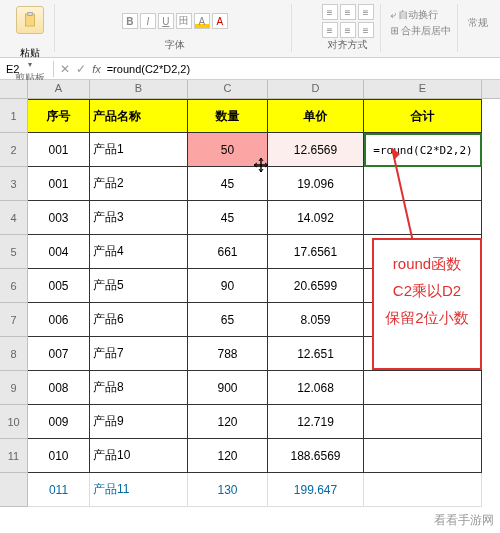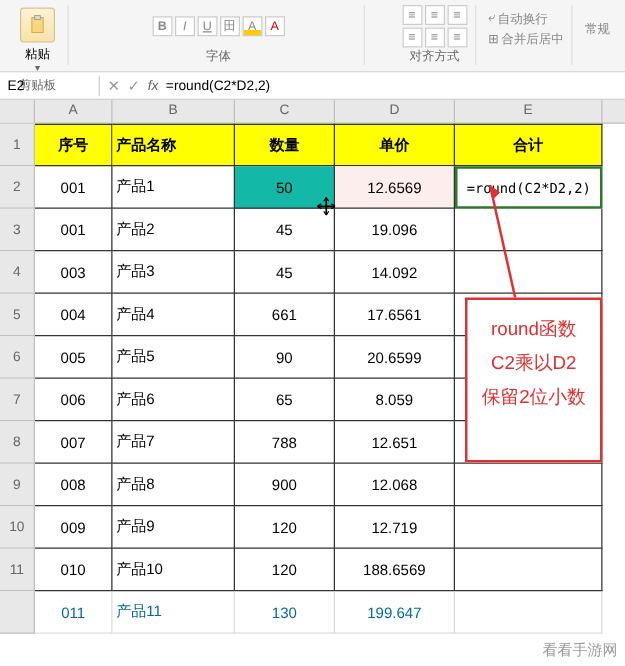--- a/index.html
+++ b/index.html
@@ -3,51 +3,51 @@
 <meta charset="utf-8">
 <style>
 * { box-sizing: border-box; margin: 0; padding: 0; }
 body { font-family: "Microsoft YaHei", Arial, sans-serif; font-size: 12px; background: #fff; width: 500px; height: 533px; overflow: hidden; position: relative; }
 
 .ribbon-area { background: #f5f5f5; border-bottom: 1px solid #d0d0d0; padding: 4px 6px 2px; height: 58px; }
 .ribbon-row { display: flex; align-items: center; gap: 4px; }
 .paste-area { display: flex; flex-direction: column; align-items: center; padding: 2px 4px; }
 .paste-icon { width: 28px; height: 28px; background: linear-gradient(#fff3d6, #f9e2a8); border: 1px solid #d5c38a; border-radius: 3px; display: flex; align-items: center; justify-content: center; }
 .paste-icon svg { width: 18px; height: 18px; }
-.paste-label { font-size: 10px; margin-top: 2px; }
+.paste-label { font-size: 10px; margin-top: 12px; }
 .dropdown-arrow { font-size: 8px; color: #666; }
 .ribbon-group { display: flex; flex-direction: column; align-items: center; padding: 0 6px; border-right: 1px solid #e0e0e0; height: 48px; justify-content: space-between; }
 .ribbon-group-controls { display: flex; flex-direction: column; gap: 2px; flex: 1; justify-content: center; }
 .ribbon-group-label { font-size: 10px; color: #666; }
 .fmt-btns { display: flex; gap: 2px; }
 .fmt-btn { width: 16px; height: 16px; border: 1px solid #ccc; background: #fff; font-size: 10px; display: flex; align-items: center; justify-content: center; cursor: pointer; color: #888; }
 .align-group { margin-left: 20px; }
 .align-row { display: flex; gap: 2px; align-items: center; font-size: 10px; color: #888; }
 
 .formula-bar { display: flex; align-items: center; border-bottom: 1px solid #d0d0d0; height: 22px; background: #fff; }
-.name-box { width: 80px; border-right: 1px solid #d0d0d0; padding: 2px 6px; font-size: 11px; }
+.name-box { width: 54px; border-right: 1px solid #d0d0d0; padding: 2px 6px; font-size: 11px; }
 .fx-area { display: flex; align-items: center; gap: 6px; padding: 0 6px; flex: 1; }
 .fx-icon { font-style: italic; font-size: 11px; color: #666; }
 .formula-input { flex: 1; font-size: 11px; font-family: inherit; }
 
 .sheet-area { position: relative; }
 .col-headers { display: flex; background: #e8e8e8; border-bottom: 1px solid #c0c0c0; }
 .corner { width: 28px; height: 18px; border-right: 1px solid #c0c0c0; background: #e8e8e8; }
 .col-h { height: 18px; border-right: 1px solid #c0c0c0; text-align: center; font-size: 11px; color: #666; padding-top: 2px; }
 .col-A { width: 62px; } .col-B { width: 98px; } .col-C { width: 80px; } .col-D { width: 96px; } .col-E { width: 118px; }
 
 .grid-row { display: flex; }
 .row-h { width: 28px; border-right: 1px solid #c0c0c0; border-bottom: 1px solid #c0c0c0; background: #e8e8e8; text-align: center; font-size: 11px; color: #666; display: flex; align-items: center; justify-content: center; }
 .cell { border-right: 1px solid #333; border-bottom: 1px solid #333; display: flex; align-items: center; padding: 0 3px; font-size: 12px; height: 34px; }
 .header-row .cell { background: #ffff00; font-weight: bold; justify-content: center; border-top: 1px solid #333; }
 .header-row .cell:first-of-type { border-left: 1px solid #333; }
 .data-row .cell:first-of-type { border-left: 1px solid #333; }
 .data-row .cell { justify-content: center; }
 .cell.col-B { justify-content: flex-start; }
-.row-sel-C { background: #14b8a6; }
+.row-sel-C { background: #fca5a5; }
 .row-sel-D { background: #fdeeee; }
 .row-sel-E { background: #fff; position: relative; font-family: monospace; font-size: 11px; border: 2px solid #2a7a2a; }
 .row-partial .cell { color: #0369a1; border-color: #ddd; }
 .row-partial .cell:first-of-type { border-left-color: #ddd; }
 
 .cursor-sym { position: absolute; pointer-events: none; }
 
 .annotation { position: absolute; right: 18px; top: 238px; width: 110px; height: 132px; border: 2px solid #e03030; background: #fff; padding: 10px 6px; font-size: 15px; color: #e03030; line-height: 1.8; text-align: center; }
 .arrow-line { position: absolute; pointer-events: none; }
 

